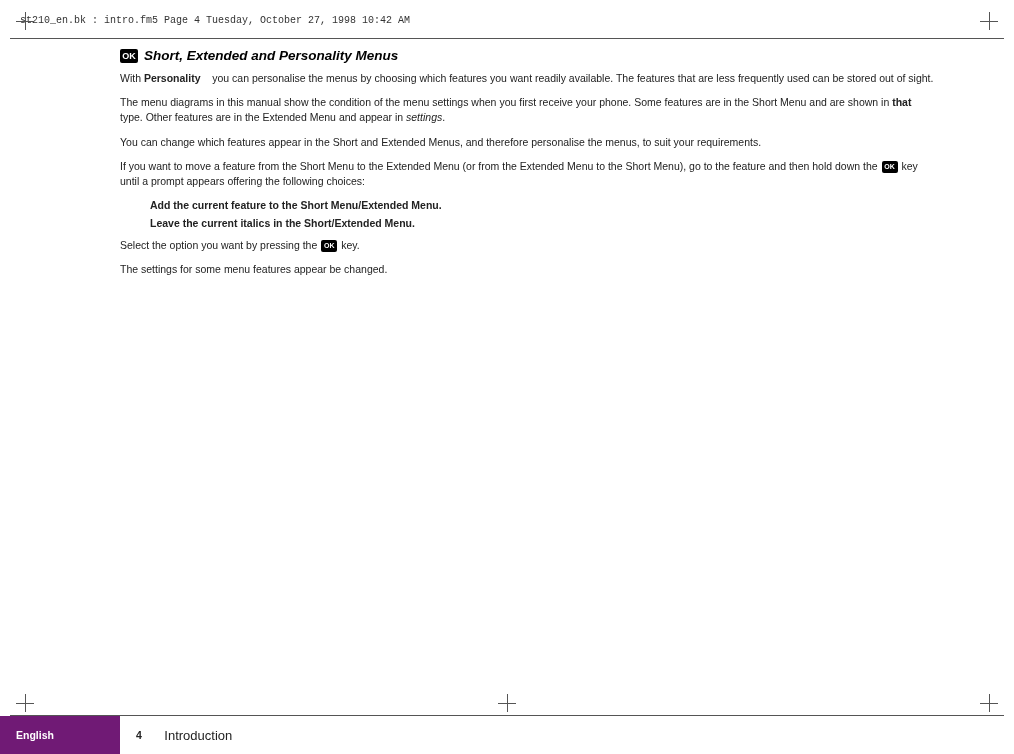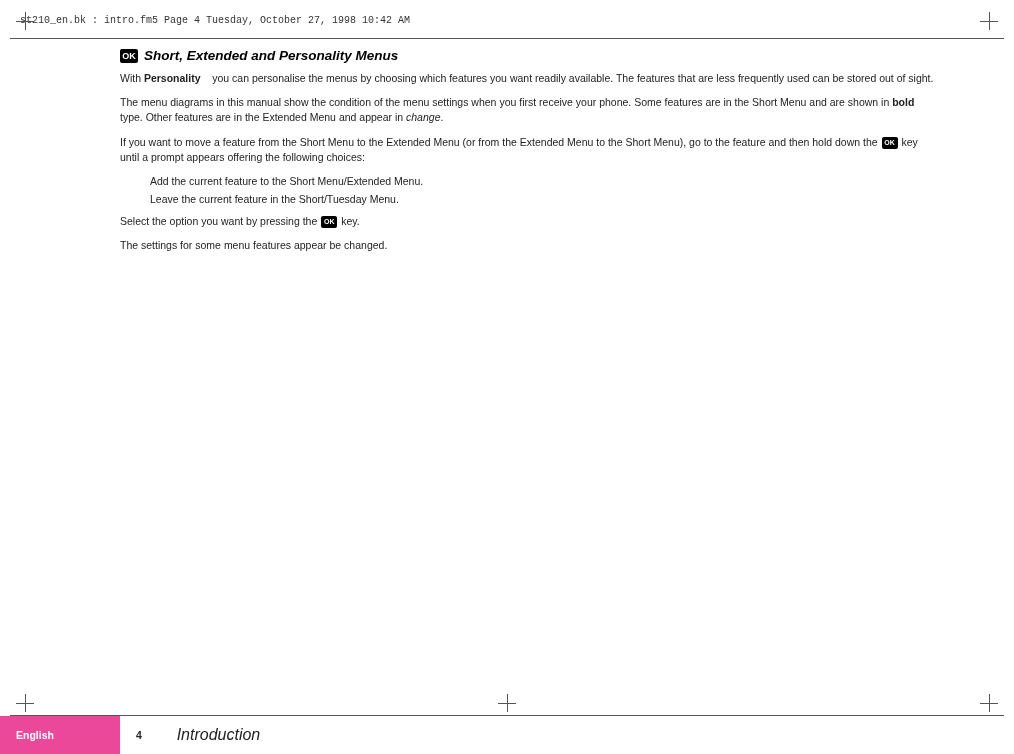--- a/index.html
+++ b/index.html
@@ -147,35 +147,36 @@
       margin: 0 1px;
     }
 
     .indent-item {
       padding-left: 30px;
       font-size: 10.5px;
       color: #222;
       line-height: 1.5;
       margin-bottom: 2px;
       font-family: Arial, sans-serif;
+      font-weight: bold;
     }
 
     
     .footer {
       position: absolute;
       bottom: 0;
       left: 0;
       right: 0;
       height: 38px;
       display: flex;
       align-items: center;
     }
 
     .footer-language {
-      background: #ec4899;
+      background: #701a75;
       color: #fff;
       font-size: 10.5px;
       font-weight: bold;
       padding: 6px 16px;
       height: 100%;
       display: flex;
       align-items: center;
       min-width: 120px;
     }
 
@@ -184,24 +185,23 @@
       color: #222;
       padding-left: 16px;
       font-family: Arial, sans-serif;
     }
 
     .footer-page-number .page-num {
       font-weight: bold;
     }
 
     .footer-chapter {
-      font-size: 16px;
-      color: #222;
-      padding-left: 17px;
-      font-style: italic;
+      font-size: 13px;
+      color: #222;
+      padding-left: 8px;
       font-family: Arial, sans-serif;
     }
   </style>
 </head>
 <body>
 
 <div class="page">
 
   <div class="header-bar">
     <span>st210_en.bk : intro.fm5  Page 4  Tuesday, October 27, 1998  10:42 AM</span>
@@ -222,30 +222,33 @@
     <div class="section-title">
       <span class="ok-icon">OK</span>
       <span>Short, Extended and Personality Menus</span>
     </div>
 
     <p class="body-text">
       With <span class="personality">Personality</span>&nbsp;&nbsp;&nbsp; you can personalise the menus by choosing which features you want readily available. The features that are less frequently used can be stored out of sight.
     </p>
 
     <p class="body-text">
-      The menu diagrams in this manual show the condition of the menu settings when you first receive your phone. Some features are in the Short Menu and are shown in <span class="bold">bold</span> type. Other features are in the Extended Menu and appear in <span class="italic">change</span>.
-    </p>
-
+      The menu diagrams in this manual show the condition of the menu settings when you first receive your phone. Some features are in the Short Menu and are shown in <span class="bold">that</span> type. Other features are in the Extended Menu and appear in <span class="italic">settings</span>.
+    </p>
+
+    <p class="body-text">
+      You can change which features appear in the Short and Extended Menus, and therefore personalise the menus, to suit your requirements.
+    </p>
 
     <p class="body-text">
       If you want to move a feature from the Short Menu to the Extended Menu (or from the Extended Menu to the Short Menu), go to the feature and then hold down the <span class="ok-inline">OK</span> key until a prompt appears offering the following choices:
     </p>
 
     <div class="indent-item">Add the current feature to the Short Menu/Extended Menu.</div>
-    <div class="indent-item">Leave the current feature in the Short/Tuesday Menu.</div>
+    <div class="indent-item">Leave the current italics in the Short/Extended Menu.</div>
 
     <p class="body-text" style="margin-top: 6px;">
       Select the option you want by pressing the <span class="ok-inline">OK</span> key.
     </p>
 
     <p class="body-text">
       The settings for some menu features appear be changed.
     </p>
 
   </div>

